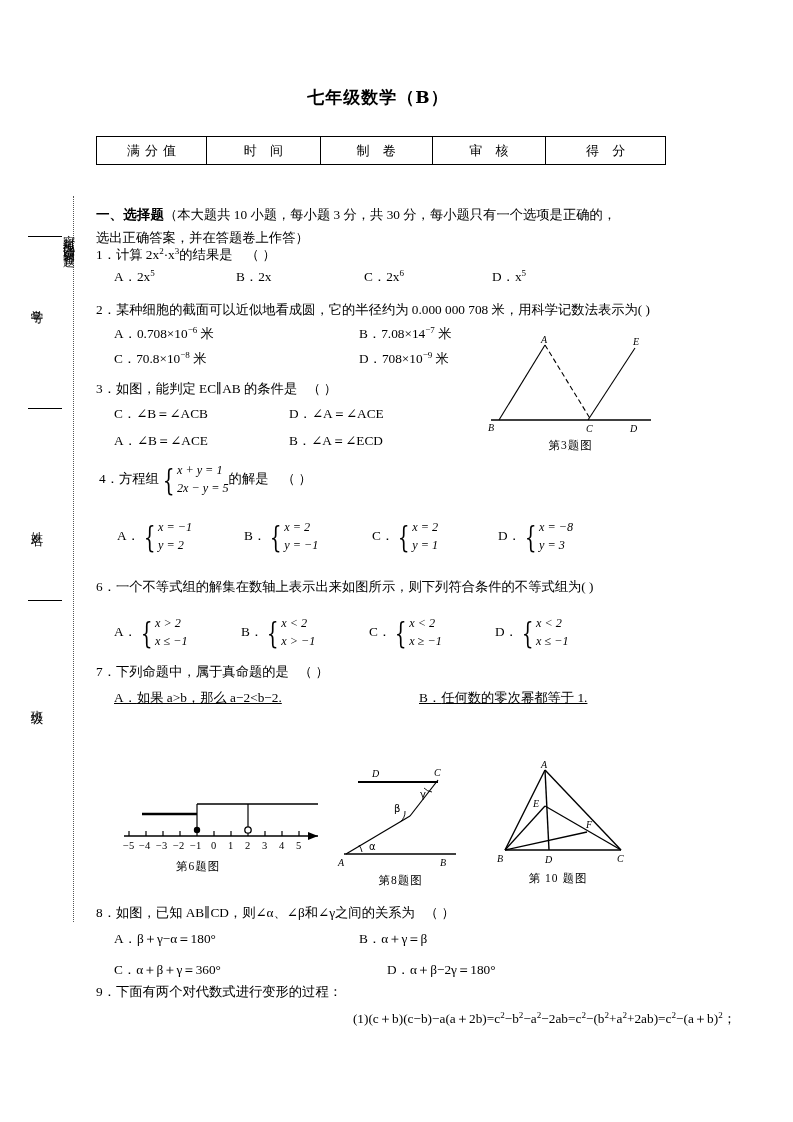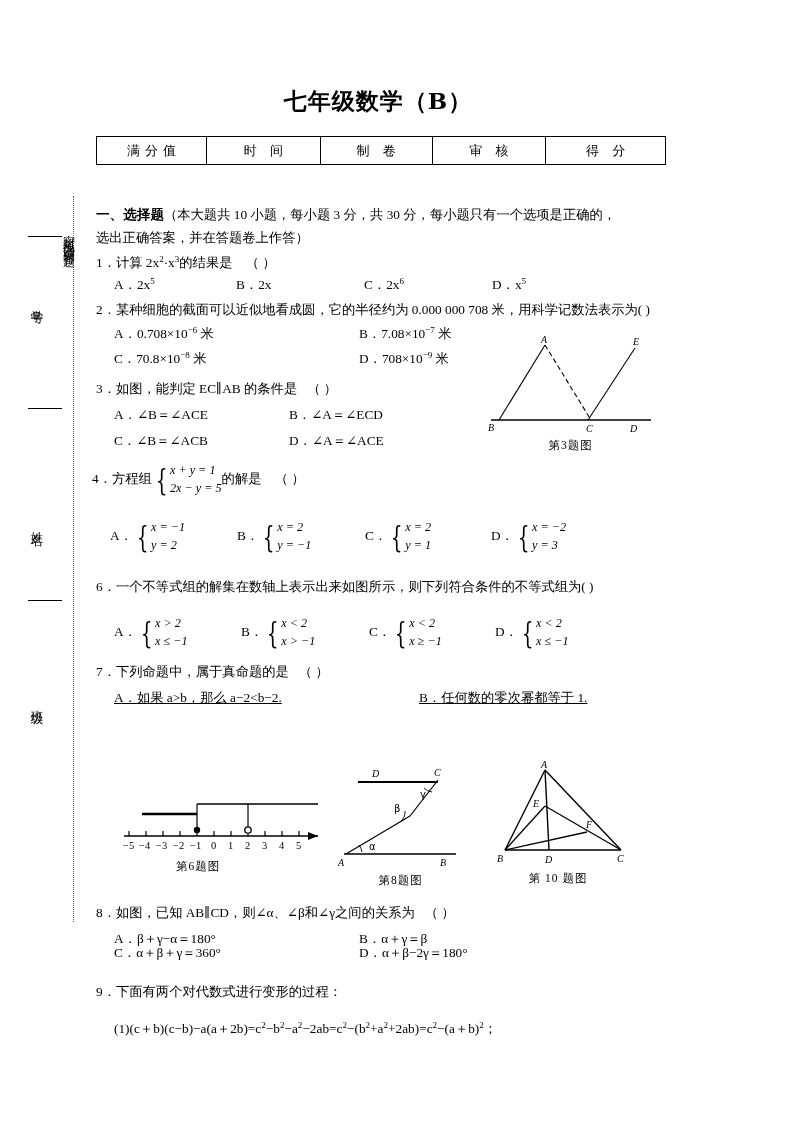--- a/index.html
+++ b/index.html
@@ -57,21 +57,21 @@
     position: absolute;
     left: 88px; top: 0;
     width: 705px; height: 1122px;
   }
 
   #exam-title {
     position: absolute;
     left: 0; top: 86px;
     width: 580px;
     text-align: center;
-    font-size: 23px;
+    font-size: 17px;
     font-weight: bold;
     font-family: "DejaVu Serif", "Liberation Serif", serif;
     letter-spacing: 1px;
   }
 
   
   #info-table {
     position: absolute;
     left: 8px; top: 136px;
     width: 570px;
@@ -165,76 +165,76 @@
   </tbody>
     </table>
 
   <div class="q-block" style="left:8px; top:208px; width:600px;">
     <div class="line" style="margin-bottom:9px;">
       <span class="sec-head">一、选择题</span><span>（本大题共 10 小题，每小题 3 分，共 30 分，每小题只有一个选项是正确的，</span>
     </div>
     <div class="line">选出正确答案，并在答题卷上作答）</div>
   </div>
 
-  <div class="q-block" style="left:8px; top:256px; width:600px;">
+  <div class="q-block" style="left:8px; top:248px; width:600px;">
     <div class="line">
       <span>1．</span><span>计算 2x</span><sup>2</sup><span>·x</span><sup>3</sup><span>的结果是</span>&nbsp;&nbsp;&nbsp;&nbsp;<span>（ ）</span>
     </div>
     <div class="opt-row indent" style="margin-top:9px;">
       <span class="opt" style="width:122px;"><span>A．</span><span>2x</span><sup>5</sup></span>
       <span class="opt" style="width:128px;"><span>B．</span><span>2x</span><sup></sup></span>
       <span class="opt" style="width:128px;"><span>C．</span><span>2x</span><sup>6</sup></span>
       <span class="opt"><span>D．</span><span>x</span><sup>5</sup></span>
     </div>
   </div>
 
   <div class="q-block" style="left:8px; top:303px; width:620px;">
     <div class="line">
       <span>2．</span><span>某种细胞的截面可以近似地看成圆，它的半径约为 0.000 000 708 米，用科学记数法表示为(  )</span>
     </div>
     <div class="opt-row indent" style="margin-top:11px;">
       <span class="opt" style="width:245px;"><span>A．</span><span>0.708×10</span><sup>−6</sup><span> 米</span></span>
-      <span class="opt"><span>B．</span><span>7.08×10</span><sup>−7</sup><span> 米</span></span>
+      <span class="opt"><span>B．</span><span>7.08×14</span><sup>−7</sup><span> 米</span></span>
     </div>
     <div class="opt-row indent" style="margin-top:11px;">
       <span class="opt" style="width:245px;"><span>C．</span><span>70.8×10</span><sup>−8</sup><span> 米</span></span>
       <span class="opt"><span>D．</span><span>708×10</span><sup>−9</sup><span> 米</span></span>
     </div>
   </div>
 
   <div class="q-block" style="left:8px; top:382px; width:420px;">
     <div class="line">
       <span>3．</span><span>如图，能判定 EC∥AB 的条件是</span>&nbsp;&nbsp;&nbsp;<span>（ ）</span>
     </div>
+    <div class="opt-row indent" style="margin-top:12px;">
+      <span class="opt" style="width:175px;"><span>C．</span><span>∠B＝∠ACB</span></span>
+      <span class="opt"><span>D．</span><span>∠A＝∠ACE</span></span>
+    </div>
     <div class="opt-row indent" style="margin-top:13px;">
       <span class="opt" style="width:175px;"><span>A．</span><span>∠B＝∠ACE</span></span>
       <span class="opt"><span>B．</span><span>∠A＝∠ECD</span></span>
-    </div>
-    <div class="opt-row indent" style="margin-top:12px;">
-      <span class="opt" style="width:175px;"><span>C．</span><span>∠B＝∠ACB</span></span>
-      <span class="opt"><span>D．</span><span>∠A＝∠ACE</span></span>
     </div>
   </div>
 
   <div class="fig" style="left:395px; top:332px;">
     <svg width="175" height="105" viewBox="0 0 175 105">
       <line x1="8" y1="88" x2="168" y2="88" stroke="#000" stroke-width="1.6"></line>
       <line x1="16" y1="88" x2="62" y2="13" stroke="#000" stroke-width="1.1"></line>
       <line x1="62" y1="13" x2="108" y2="88" stroke="#000" stroke-width="1.1" stroke-dasharray="5,3"></line>
       <line x1="105" y1="88" x2="152" y2="16" stroke="#000" stroke-width="1.1"></line>
       <text class="lbl" x="58" y="11">A</text>
       <text class="lbl" x="5" y="99">B</text>
       <text class="lbl" x="103" y="100">C</text>
       <text class="lbl" x="147" y="100">D</text>
       <text class="lbl" x="150" y="13">E</text>
     </svg>
     <div class="fig-cap">第3题图</div>
   </div>
 
-  <div class="q-block" style="left:4px; top:462px; width:620px;">
+  <div class="q-block" style="left:11px; top:462px; width:620px;">
     <div class="line">
       <span>4．</span><span>方程组</span><span class="sys">
           <span class="brace">{</span>
           <span class="sys-lines">
             <span>x + y = 1</span>
             <span>2x − y = 5</span>
           </span>
         </span><span>的解是</span>&nbsp;&nbsp;&nbsp;&nbsp;<span>（ ）</span>
     </div>
     <div class="opt-row indent" style="margin-top:22px;">
@@ -255,21 +255,21 @@
       <span class="opt" style="width:126px;"><span>C．</span><span class="sys">
             <span class="brace">{</span>
             <span class="sys-lines">
               <span>x = 2</span>
               <span>y = 1</span>
             </span>
           </span></span>
       <span class="opt"><span>D．</span><span class="sys">
             <span class="brace">{</span>
             <span class="sys-lines">
-              <span>x = −2</span>
+              <span>x = −8</span>
               <span>y = 3</span>
             </span>
           </span></span>
     </div>
   </div>
 
   <div class="q-block" style="left:8px; top:580px; width:620px;">
     <div class="line">
       <span>6．</span><span>一个不等式组的解集在数轴上表示出来如图所示，则下列符合条件的不等式组为(  )</span>
     </div>
@@ -399,28 +399,28 @@
   </div>
 
   <div class="q-block" style="left:8px; top:906px; width:620px;">
     <div class="line">
       <span>8．</span><span>如图，已知 AB∥CD，则∠α、∠β和∠γ之间的关系为</span>&nbsp;&nbsp;&nbsp;<span>（ ）</span>
     </div>
     <div class="opt-row indent" style="margin-top:13px;">
       <span class="opt" style="width:245px;"><span>A．</span><span>β＋γ−α＝180°</span></span>
       <span class="opt"><span>B．</span><span>α＋γ＝β</span></span>
     </div>
-    <div class="opt-row indent" style="margin-top:0;">
+    <div class="opt-row indent" style="margin-top:17px;gap:28px;">
       <span class="opt" style="width:245px;"><span>C．</span><span>α＋β＋γ＝360°</span></span>
       <span class="opt"><span>D．</span><span>α＋β−2γ＝180°</span></span>
     </div>
   </div>
 
   <div class="q-block" style="left:8px; top:985px; width:640px;">
     <div class="line">
       <span>9．</span><span>下面有两个对代数式进行变形的过程：</span>
     </div>
-    <div class="line indent" style="margin-top:24px;">
+    <div class="line indent" style="margin-top:14px;text-align:right;">
       <span>(1)(c＋b)(c−b)−a(a＋2b)=c</span><sup>2</sup><span>−b</span><sup>2</sup><span>−a</span><sup>2</sup><span>−2ab=c</span><sup>2</sup><span>−(b</span><sup>2</sup><span>+a</span><sup>2</sup><span>+2ab)=c</span><sup>2</sup><span>−(a＋b)</span><sup>2</sup><span>；</span>
     </div>
   </div>
 
 </div>
 
 </body></html>

